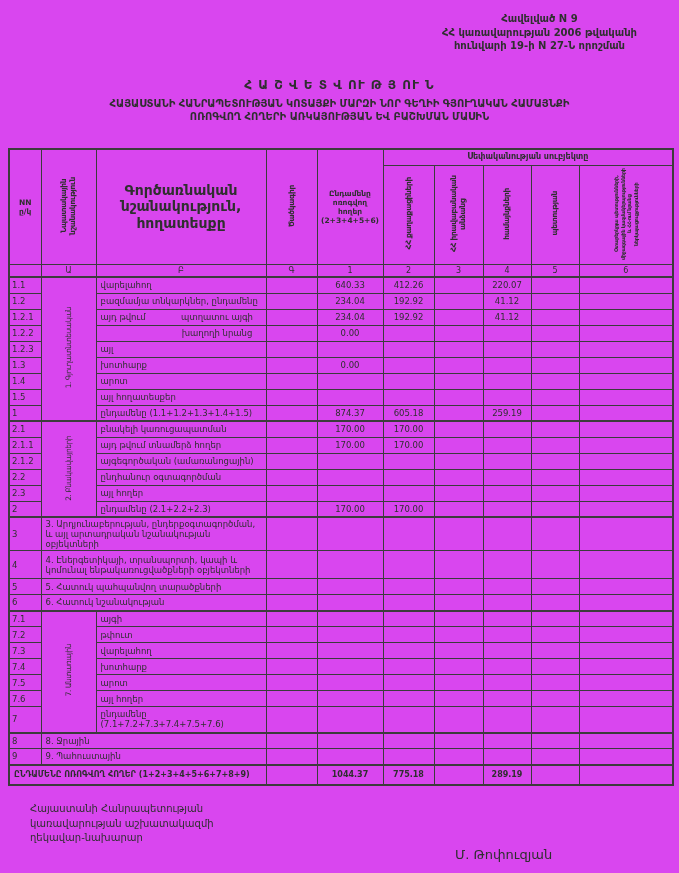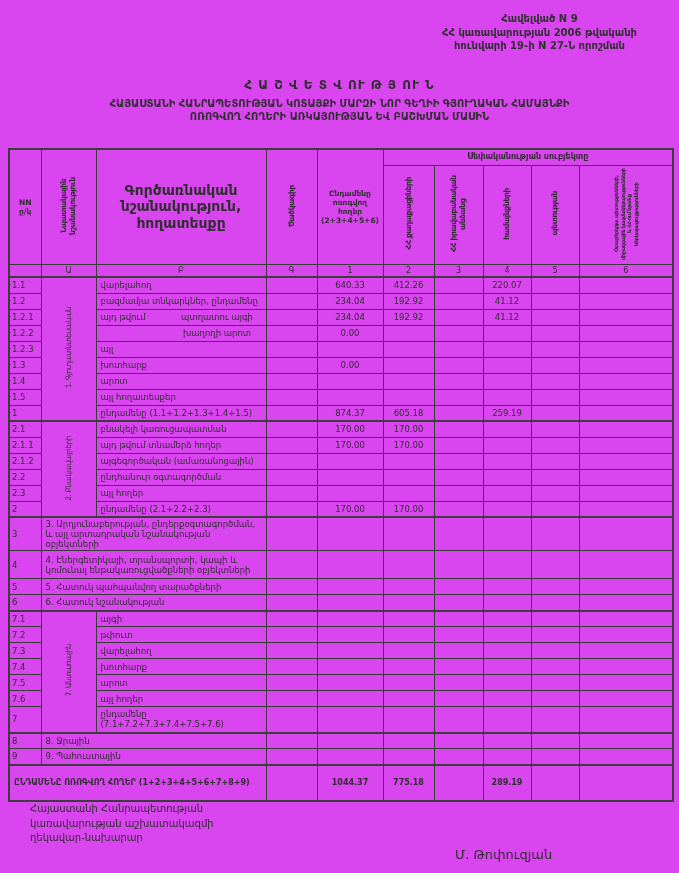--- a/index.html
+++ b/index.html
@@ -166,21 +166,21 @@
           <td></td>
           <td class="val">234.04</td>
           <td class="val">192.92</td>
           <td class="val"></td>
           <td class="val">41.12</td>
           <td class="val"></td>
           <td class="val"></td>
         </tr>
         <tr>
           <td class="rownum">1.2.2</td>
-          <td class="lbl"><span class="subl"></span><span class="subr">խաղողի արոտ</span></td>
+          <td class="lbl"><span class="subl"></span><span class="subr">խաղողի նրանց</span></td>
           <td></td>
           <td class="val">0.00</td>
           <td class="val"></td>
           <td class="val"></td>
           <td class="val"></td>
           <td class="val"></td>
           <td class="val"></td>
         </tr>
         <tr>
           <td class="rownum">1.2.3</td>
@@ -441,21 +441,21 @@
           <td class="rownum">9</td>
           <td colspan="2" class="lbl">9. Պահուստային</td>
           <td></td>
           <td class="val"></td>
           <td class="val"></td>
           <td class="val"></td>
           <td class="val"></td>
           <td class="val"></td>
           <td class="val"></td>
         </tr>
-        <tr class="grand" style="height: 36px;">
+        <tr class="grand" style="height: 20px;">
           <td colspan="3" class="lbl">ԸՆԴԱՄԵՆԸ ՈՌՈԳՎՈՂ ՀՈՂԵՐ (1+2+3+4+5+6+7+8+9)</td>
           <td></td>
           <td class="val">1044.37</td>
           <td class="val">775.18</td>
           <td class="val"></td>
           <td class="val">289.19</td>
           <td class="val"></td>
           <td class="val"></td>
         </tr>
       </tbody>

